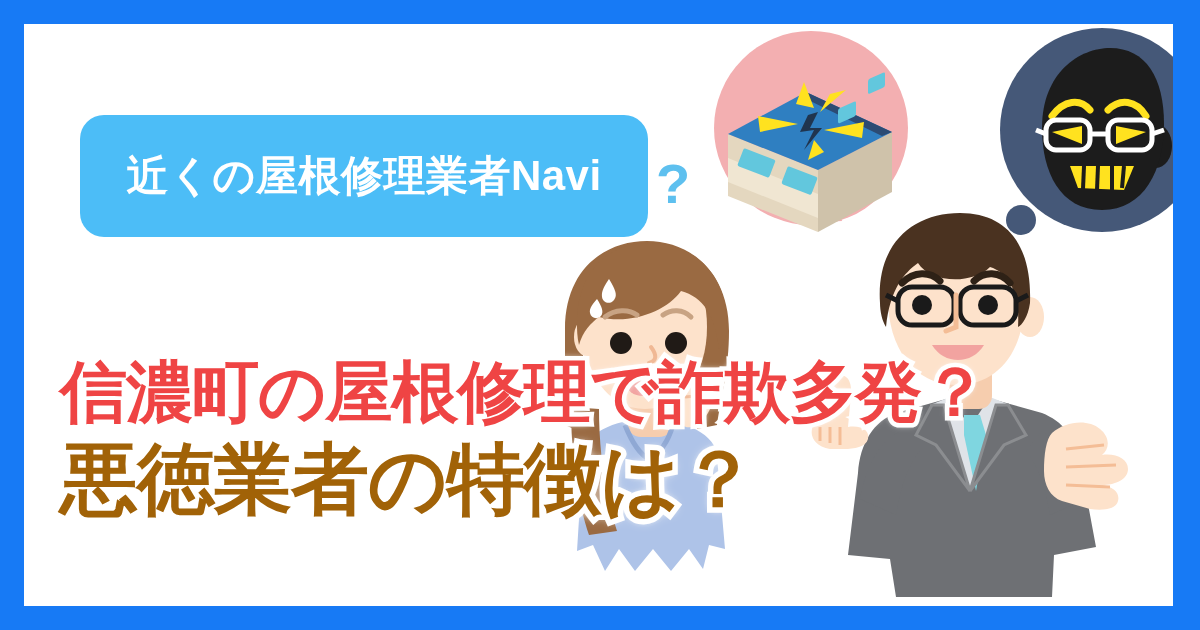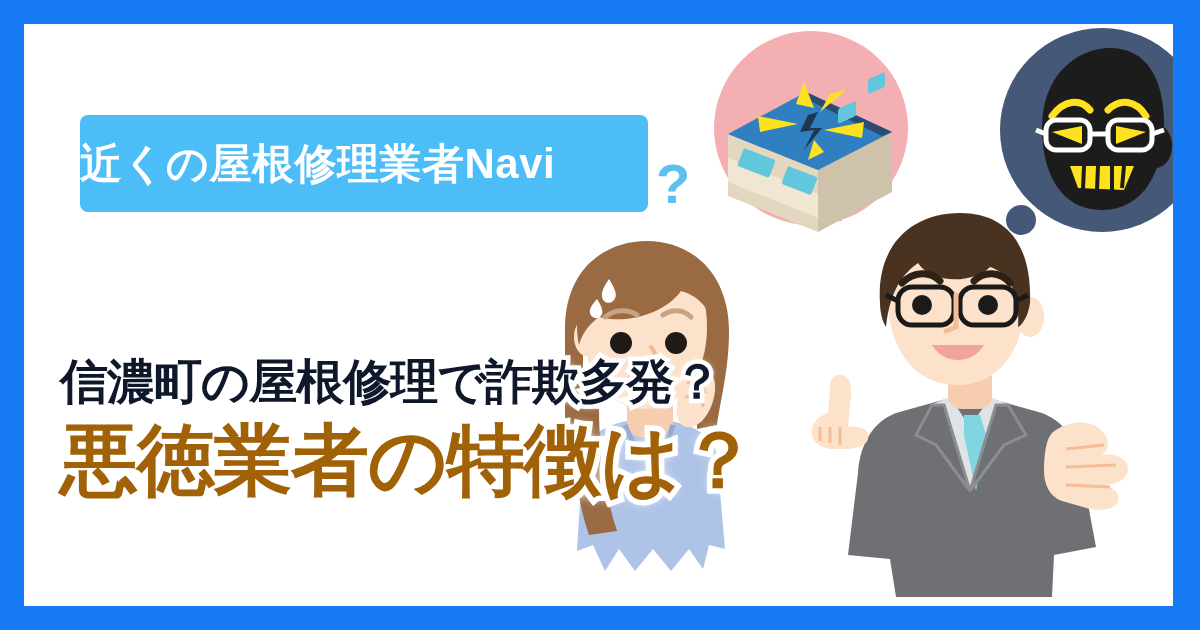--- a/index.html
+++ b/index.html
@@ -39,25 +39,26 @@
     background: #ffffff;
     overflow: hidden;
   }
 
   
   .badge {
     position: absolute;
     left: 56px;
     top: 91px;
     width: 568px;
-    height: 97px;
+    height: 122px;
     background: #4cbdf7;
-    border-radius: 8px;
+    border-radius: 24px;
     display: flex;
     align-items: center;
+    justify-content: center;
     z-index: 30;
   }
   .badge-label {
     color: #ffffff;
     font-size: 42px;
     font-weight: 700;
     letter-spacing: 0.5px;
     line-height: 1;
     white-space: nowrap;
   }
@@ -79,22 +80,22 @@
     top: 334px;
     z-index: 40;
     pointer-events: none;
   }
   .hl {
     line-height: 1.02;
     white-space: nowrap;
     font-weight: 700;
   }
   .hl1 {
-    font-size: 48px;
-    color: #0f172a;
+    font-size: 67px;
+    color: #ef4444;
     letter-spacing: -1px;
     -webkit-text-stroke: 9px #ffffff;
     paint-order: stroke fill;
     text-shadow:
       0 0 6px #fff, 0 0 6px #fff, 0 0 10px #fff;
   }
   .hl2 {
     font-size: 78px;
     color: #a16207;
     letter-spacing: -1px;

